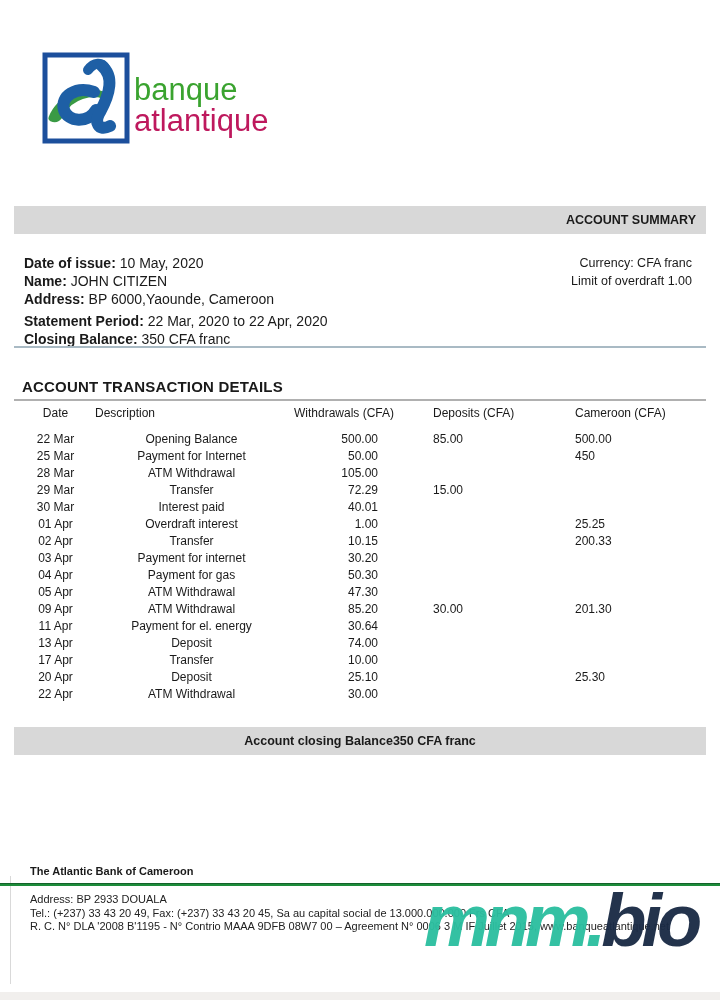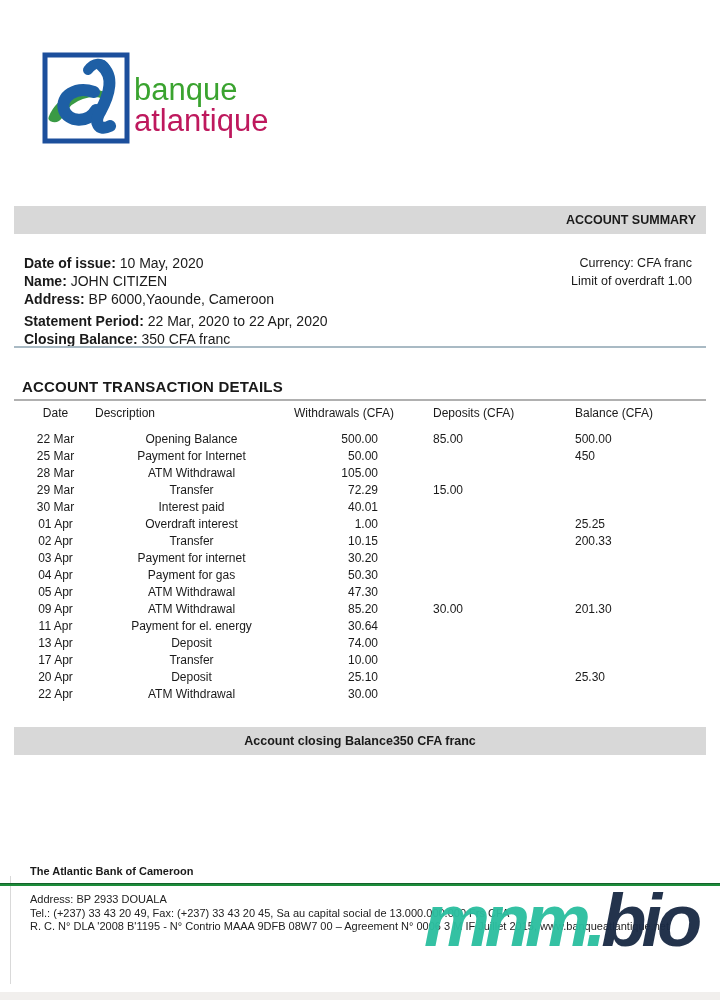--- a/index.html
+++ b/index.html
@@ -130,21 +130,21 @@
         <col class="c3">
         <col class="c4">
         <col class="c5">
       </colgroup>
     <thead>
       <tr>
         <th class="h1">Date</th>
         <th class="h2">Description</th>
         <th class="h3">Withdrawals (CFA)</th>
         <th class="h4">Deposits (CFA)</th>
-        <th class="h5">Balance (CFA)</th>
+        <th class="h5">Cameroon (CFA)</th>
       </tr>
     </thead>
     <tbody>
 
         <tr>
           <td class="d1">22 Mar</td>
           <td class="d2">Opening Balance</td>
           <td class="d3">500.00</td>
           <td class="d4">85.00</td>
           <td class="d5">500.00</td>

